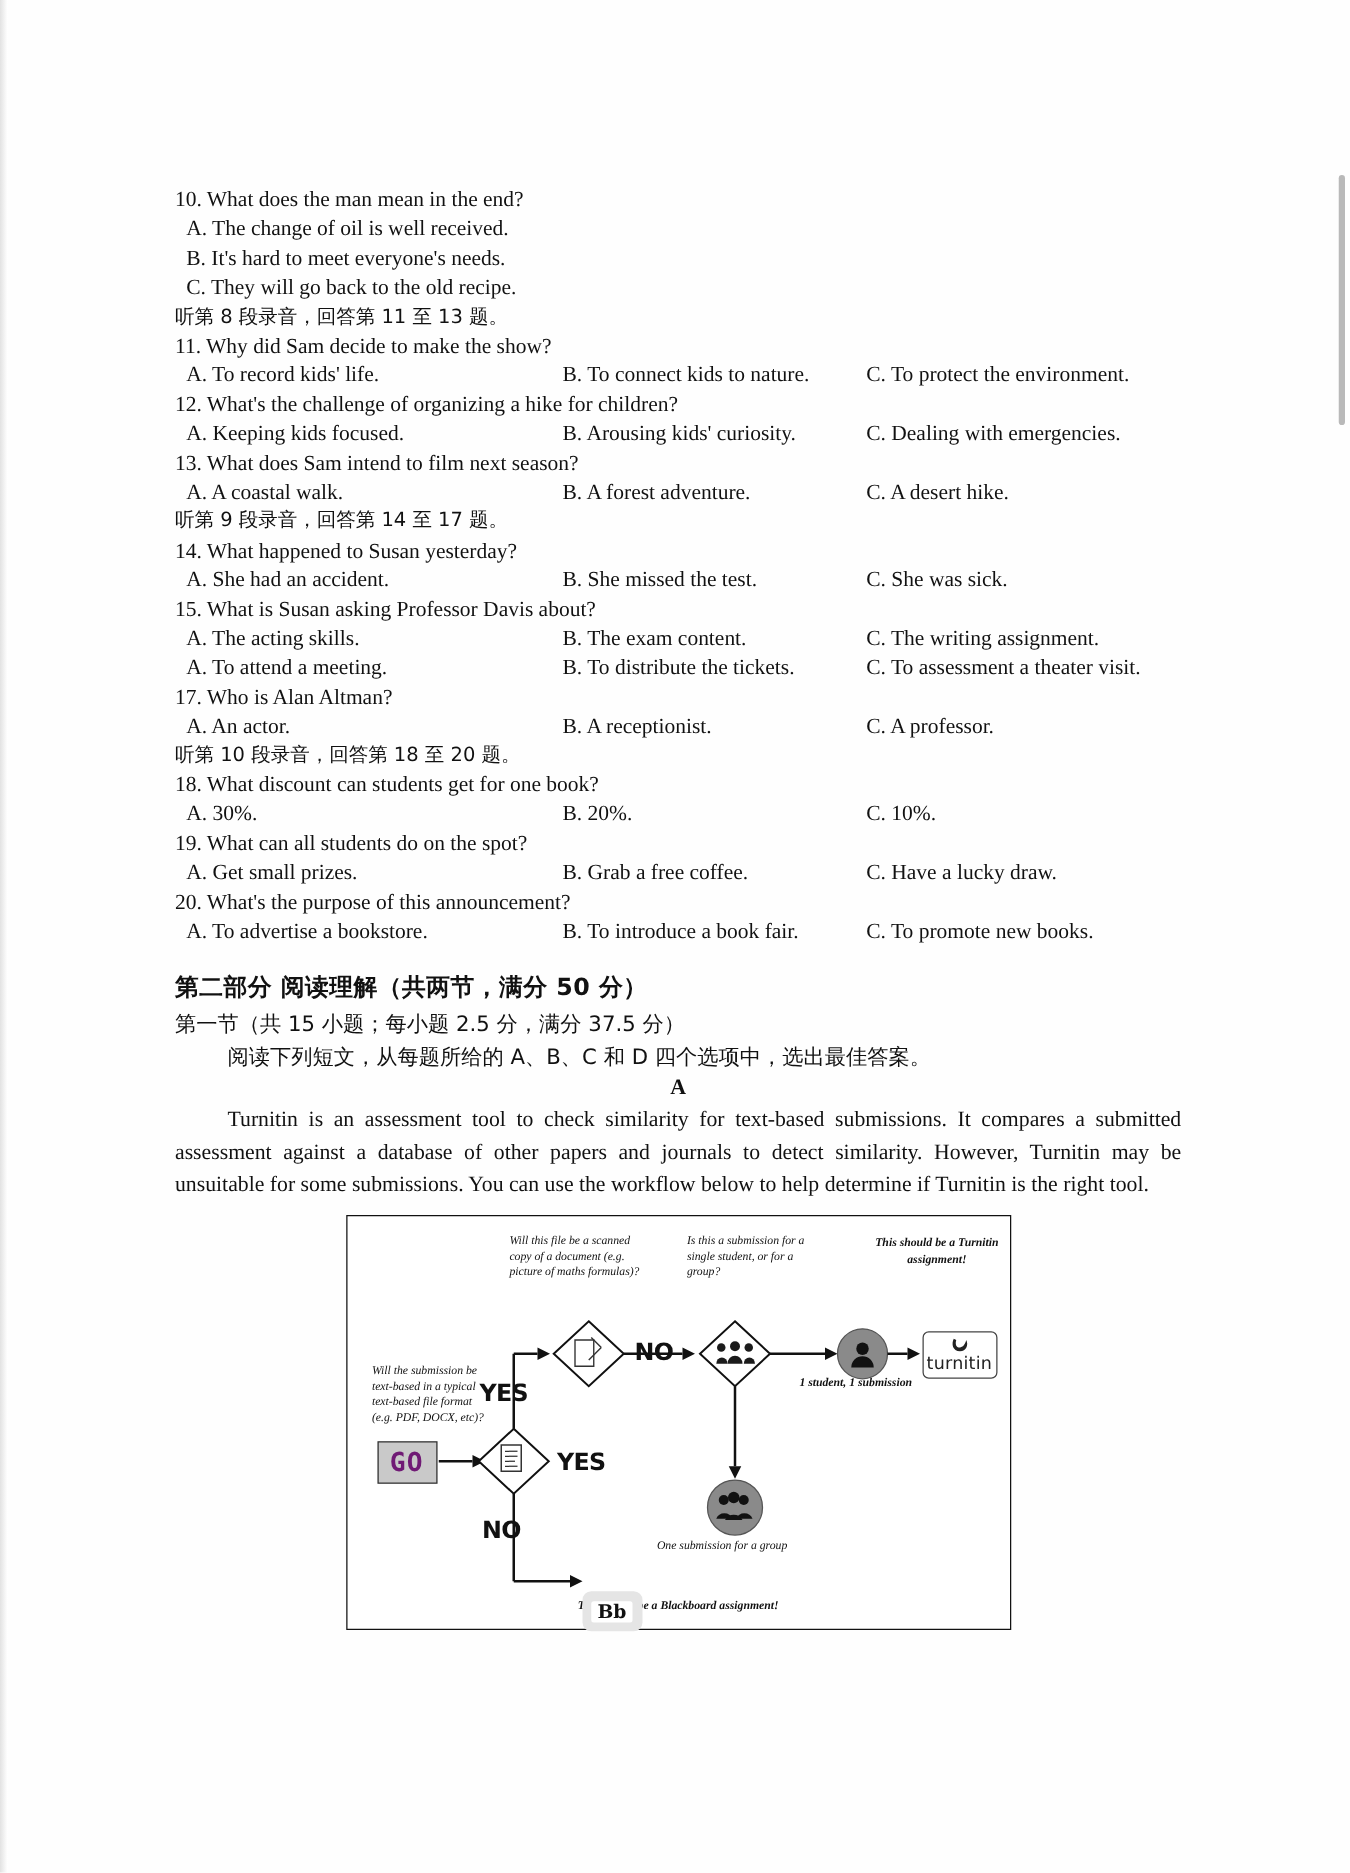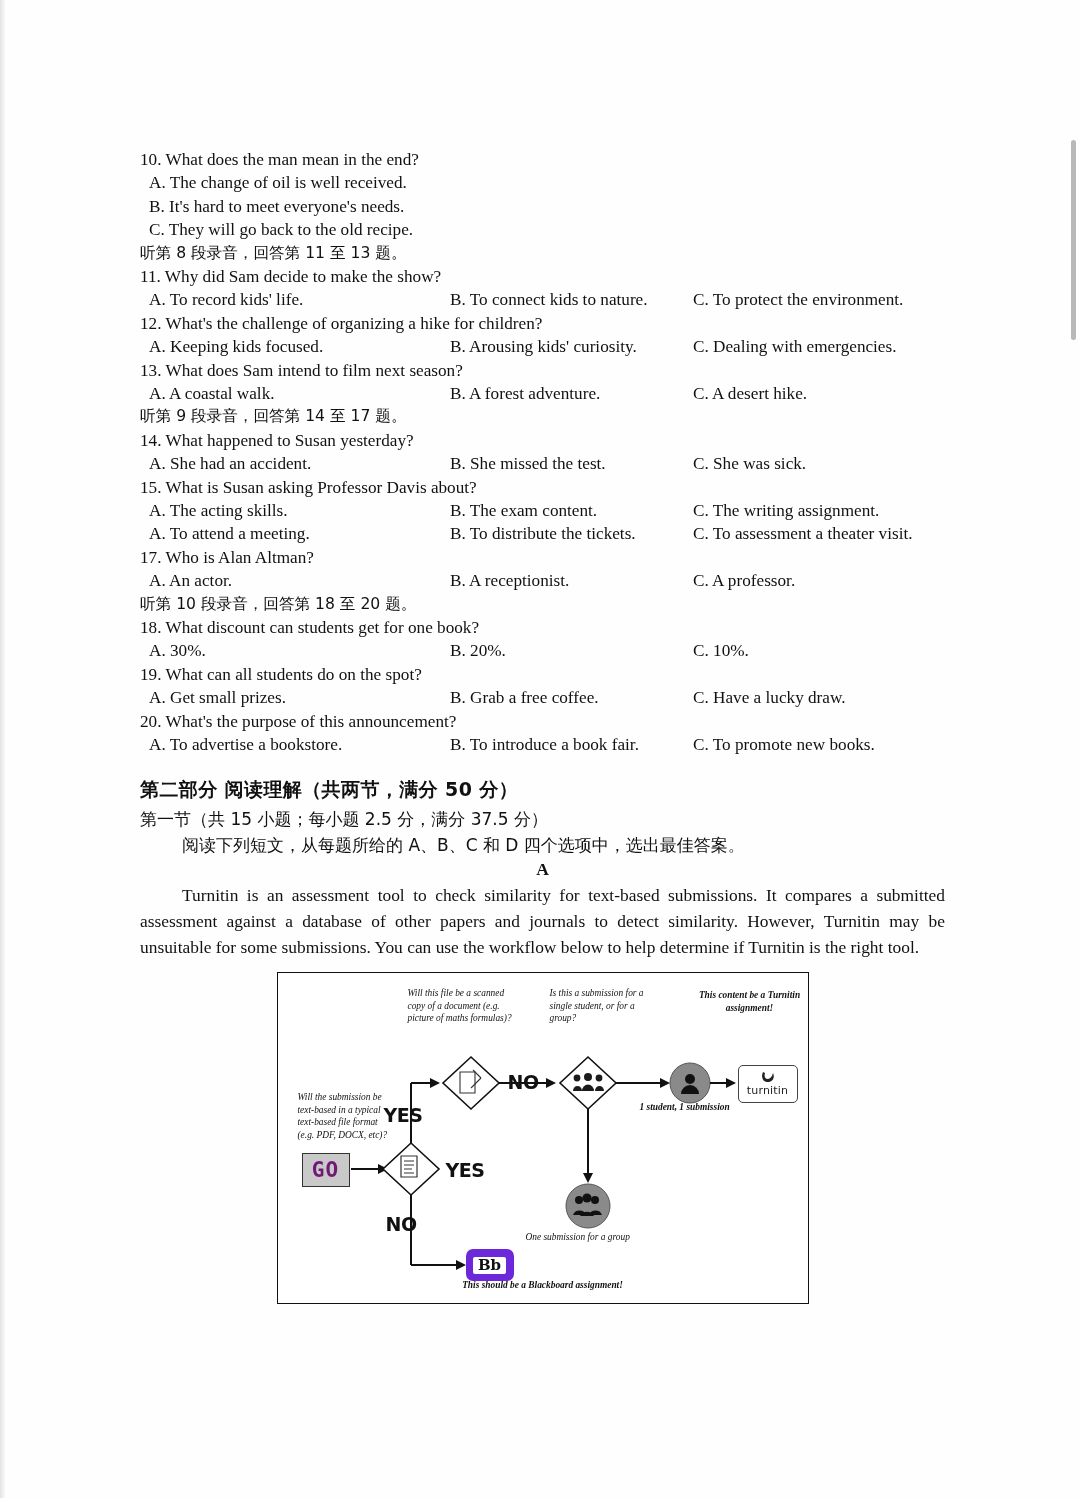--- a/index.html
+++ b/index.html
@@ -121,25 +121,26 @@
     font-weight: bold;
     font-size: 21px;
     display: flex;
     align-items: center;
     justify-content: center;
     color: #701a75;
     letter-spacing: 1px;
   }
   .bb-box {
     position: absolute;
-    background: #6d28d9;
+    background: #e5e5e5;
     border-radius: 7px;
     display: flex;
     align-items: center;
     justify-content: center;
+    margin-top: 24px;
   }
   .bb-inner {
     background: #fff;
     color: #111;
     font-family: "DejaVu Serif", serif;
     font-weight: bold;
     font-size: 15px;
     padding: 0px 5px;
     border-radius: 2px;
     line-height: 17px;
@@ -149,21 +150,21 @@
     border: 1.5px solid #444;
     border-radius: 5px;
     background: #fff;
     display: flex;
     flex-direction: column;
     align-items: center;
     justify-content: center;
   }
   .turnitin-word {
     font-family: "DejaVu Sans", "Liberation Sans", sans-serif;
-    font-size: 11px;
+    font-size: 14px;
     letter-spacing: 0.2px;
     color: #222;
   }
   .footer {
     position: absolute;
     left: 0; right: 0;
     top: 1336px;
     text-align: center;
     font-family: "DejaVu Sans", "Liberation Sans", sans-serif;
     font-size: 16px;
@@ -349,21 +350,21 @@
           <line x1="133" y1="222" x2="133" y2="292" stroke="#111" stroke-width="2"></line>
           <line x1="133" y1="292" x2="178" y2="292" stroke="#111" stroke-width="2"></line>
           <polygon points="178,287 188,292 178,297" fill="#111"></polygon>
         </svg>
 
         <div class="go-box" style="left:24px; top:180px; width:46px; height:32px;">GO</div>
 
         <div class="fig-txt" style="left:20px; top:118px; width:92px;">Will the submission be text-based in a typical text-based file format (e.g. PDF, DOCX, etc)?</div>
         <div class="fig-txt" style="left:130px; top:14px; width:115px;">Will this file be a scanned copy of a document (e.g. picture of maths formulas)?</div>
         <div class="fig-txt" style="left:272px; top:14px; width:104px;">Is this a submission for a single student, or for a group?</div>
-        <div class="fig-txt fig-bold" style="left:418px; top:16px; width:108px; text-align:center;">This content be a Turnitin assignment!</div>
+        <div class="fig-txt fig-bold" style="left:418px; top:16px; width:108px; text-align:center;">This should be a Turnitin assignment!</div>
         <div class="fig-txt fig-bold" style="left:100px; top:306px; width:330px; text-align:center;">This should be a Blackboard assignment!</div>
         <div class="fig-txt" style="left:362px; top:128px; width:130px;font-weight:bold;">1 student, 1 submission</div>
         <div class="fig-txt" style="left:248px; top:258px; width:150px;">One submission for a group</div>
 
         <div class="fig-label" style="left:106px; top:131px;">YES</div>
         <div class="fig-label" style="left:168px; top:186px;">YES</div>
         <div class="fig-label" style="left:230px; top:98px;">NO</div>
         <div class="fig-label" style="left:108px; top:240px;">NO</div>
 
         <div class="bb-box" style="left:188px; top:276px; width:48px; height:32px;">

